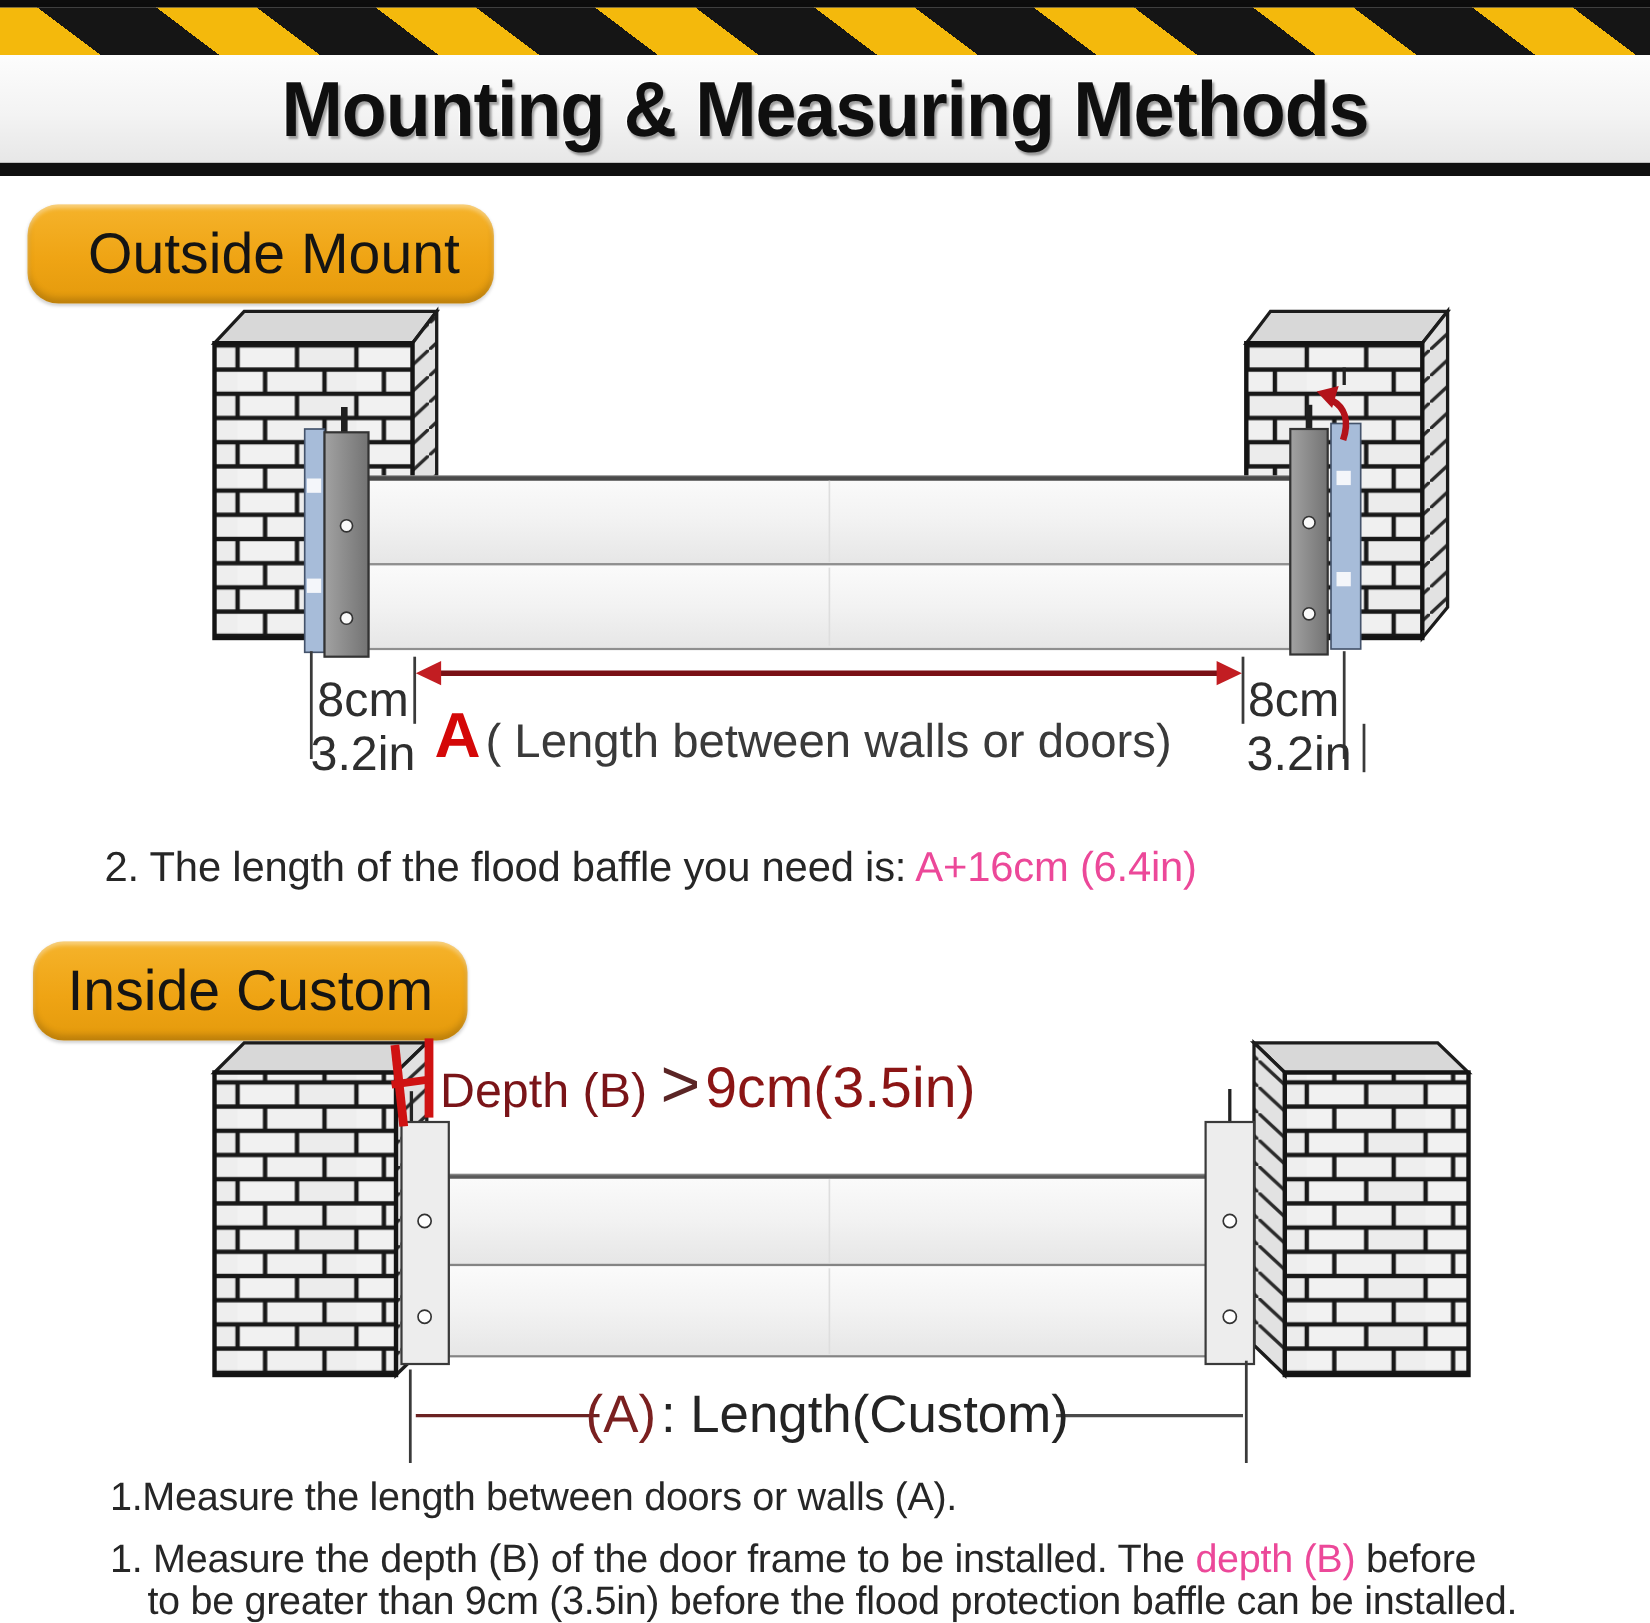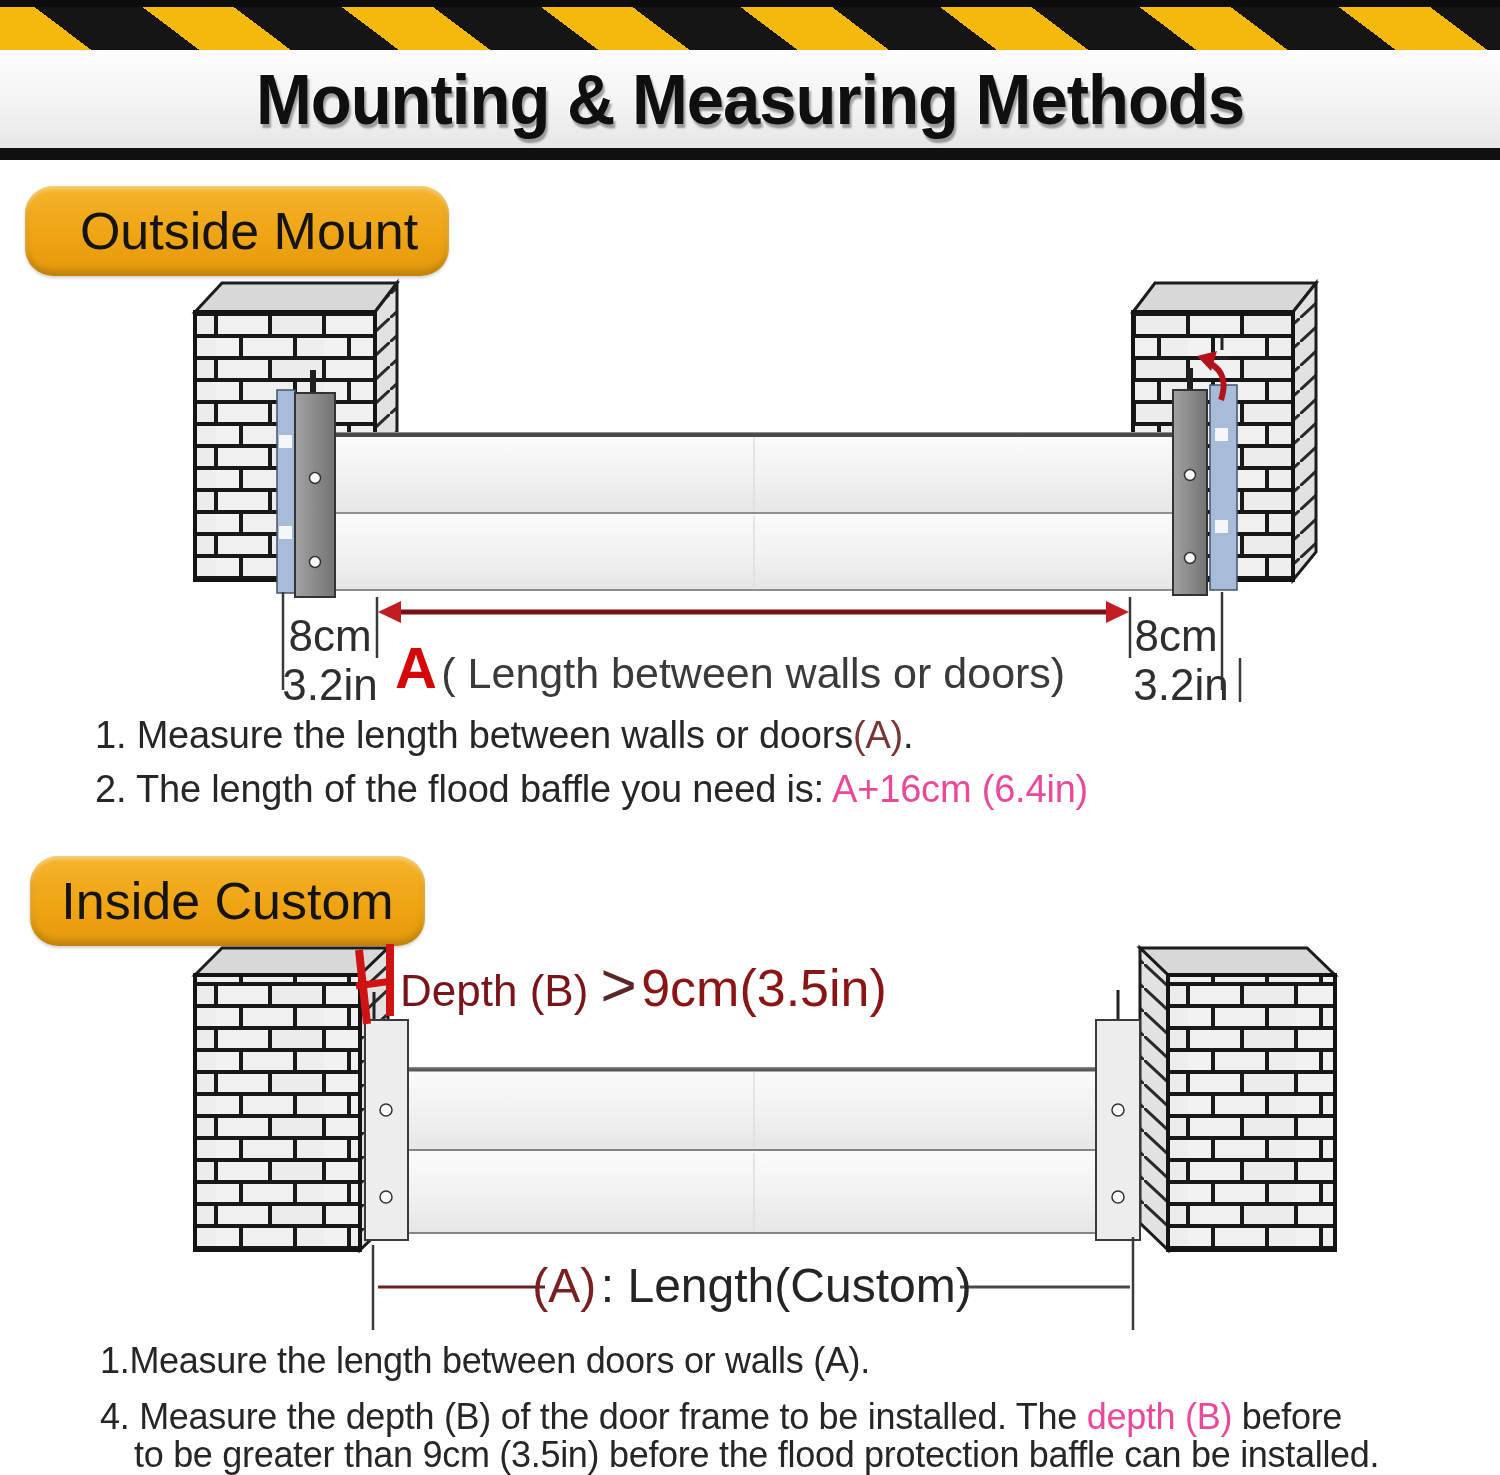--- a/index.html
+++ b/index.html
@@ -145,23 +145,20 @@
       <text x="330" y="430" font-size="44" fill="#2e2e2e" text-anchor="middle">3.2in</text>
       <text x="1176" y="381" font-size="44" fill="#2e2e2e" text-anchor="middle">8cm</text>
       <text x="1181" y="430" font-size="44" fill="#2e2e2e" text-anchor="middle">3.2in</text>
       <text x="395" y="418">
         <tspan font-size="58" font-weight="bold" fill="#d40808">A</tspan>
         <tspan font-size="43" fill="#3a3a3a">( Length between walls or doors)</tspan>
       </text>
     </g>
   </svg>
 
-  <div class="step-line" style="left:95px; top:714px;">
-    <span>1. Measure the length between walls or doors</span><span class="seg-maroon">(A)</span><span>.</span>
-  </div>
   <div class="step-line" style="left:95px; top:768px;">
     <span>2. The length of the flood baffle you need is: </span><span class="seg-red">A+16cm (6.4in)</span>
   </div>
 
   <svg id="svg-inside" class="diagram" viewBox="0 0 1500 400">
 
     <g>
       <polygon points="195,35 222,8 388,8 360,35" fill="#d8d8d8" stroke="#1c1c1c" stroke-width="3"></polygon>
       <polygon points="360,35 388,8 388,283 360,310" fill="url(#hatchR)" stroke="#1c1c1c" stroke-width="3"></polygon>
       <rect x="195" y="35" width="165" height="275" fill="url(#brick)" stroke="#141414" stroke-width="4"></rect>
@@ -213,17 +210,17 @@
       <line x1="960" y1="347" x2="1130" y2="347" stroke="#4a4a4a" stroke-width="3"></line>
       <text x="752" y="362" text-anchor="middle">
         <tspan font-size="48" fill="#7a2020">(A)</tspan>
         <tspan font-size="48" fill="#242424">: Length(Custom)</tspan>
       </text>
     </g>
   </svg>
 
   <div class="step-line small" style="left:100px; top:1340px;">1.Measure the length between doors or walls (A).</div>
   <div class="step-line small" style="left:100px; top:1396px;">
-    <span>4. Measure the depth (B) of the door frame to be installed. The </span><span class="seg-red">depth (B)</span><span> before</span>
+    <span>1. Measure the depth (B) of the door frame to be installed. The </span><span class="seg-red">depth (B)</span><span> before</span>
   </div>
   <div class="step-line small" style="left:95px; top:1434px;margin-left:39px;">to be greater than 9cm (3.5in) before the flood protection baffle can be installed.</div>
 
 </div>
 
 </body></html>

